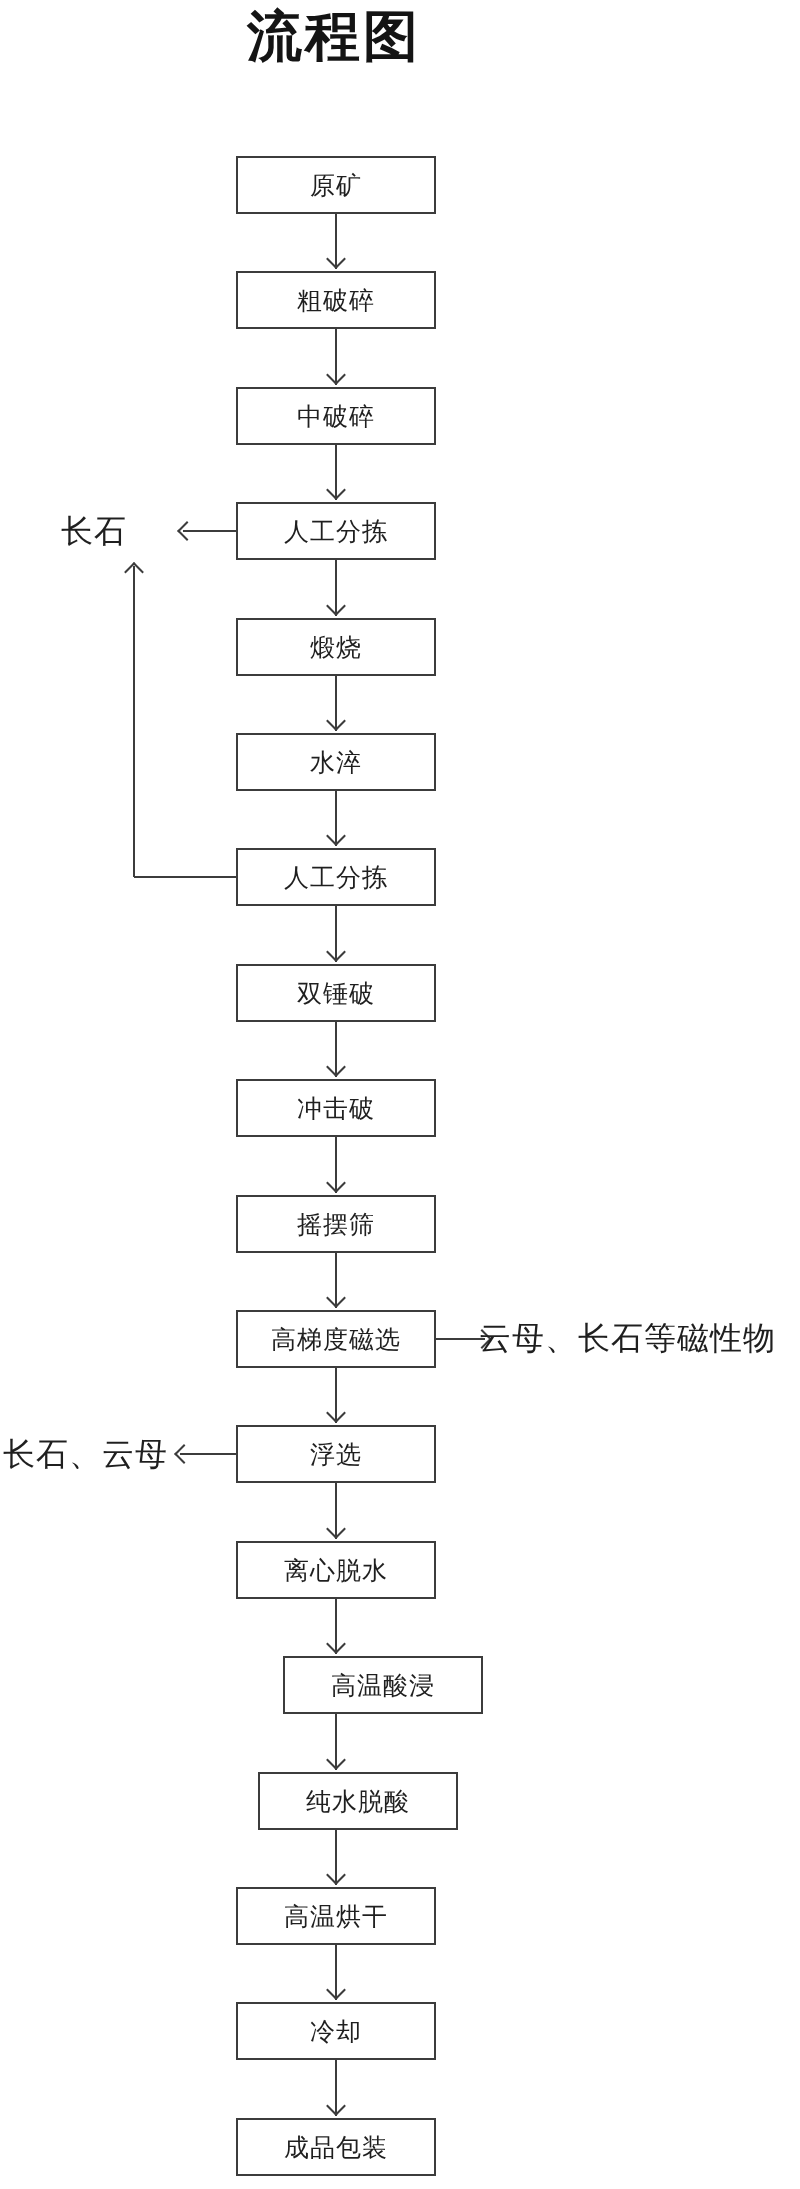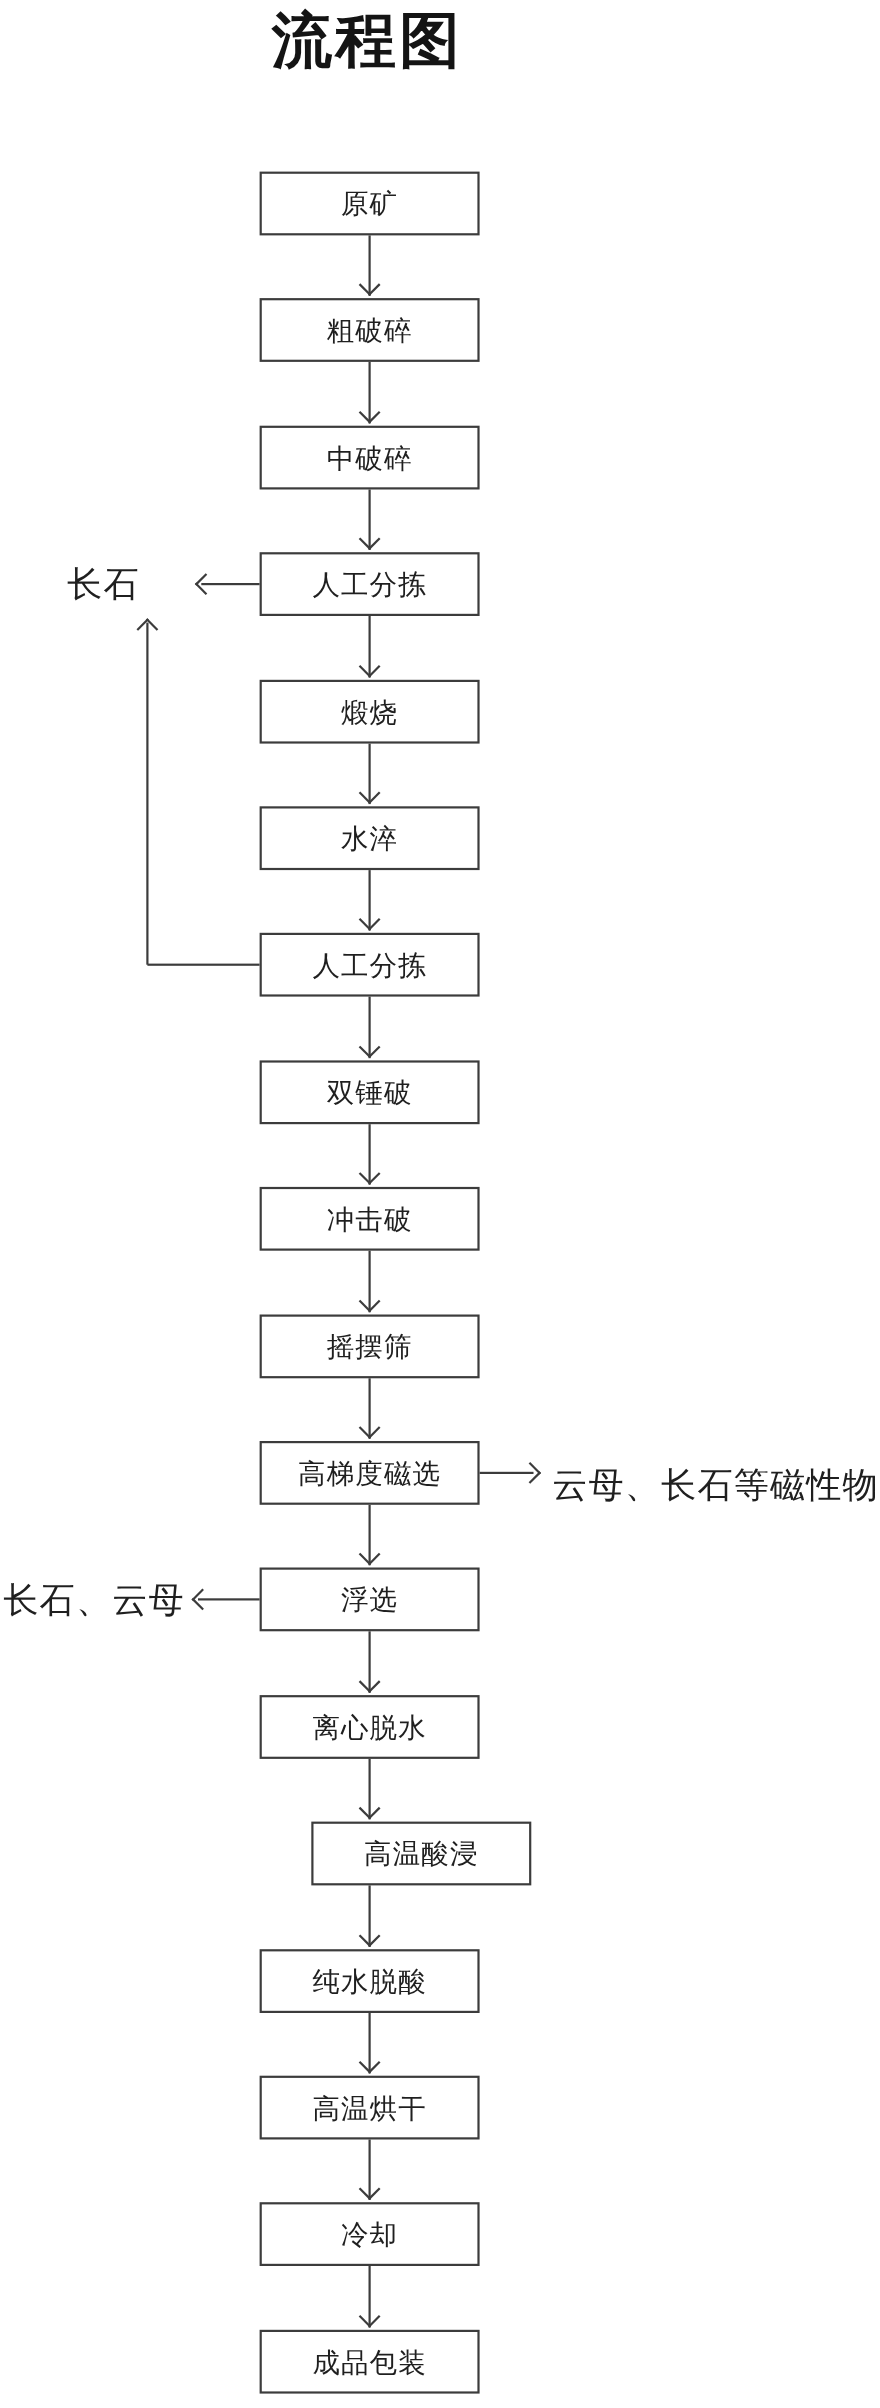--- a/index.html
+++ b/index.html
@@ -102,21 +102,21 @@
     <div class="node" style="top: 1541px; text-align: center;">
       <span>离心脱水</span>
     </div>
     <div class="line" style="left: 335px; top: 1599px; width: 2px; height: 55px;"></div>
     <div class="ah" style="left: 329px; top: 1637px; transform: rotate(-45deg);"></div>
     <div class="node" style="top: 1656px; margin-left: 47px;">
       <span>高温酸浸</span>
     </div>
     <div class="line" style="left: 335px; top: 1714px; width: 2px; height: 56px;"></div>
     <div class="ah" style="left: 329px; top: 1753px; transform: rotate(-45deg);"></div>
-    <div class="node" style="top: 1772px;">
+    <div class="node" style="top: 1772px; margin-left: 22px;">
       <span>纯水脱酸</span>
     </div>
     <div class="line" style="left: 335px; top: 1830px; width: 2px; height: 55px;"></div>
     <div class="ah" style="left: 329px; top: 1868px; transform: rotate(-45deg);"></div>
     <div class="node" style="top: 1887px;">
       <span>高温烘干</span>
     </div>
     <div class="line" style="left: 335px; top: 1945px; width: 2px; height: 55px;"></div>
     <div class="ah" style="left: 329px; top: 1983px; transform: rotate(-45deg);"></div>
     <div class="node" style="top: 2002px;">
@@ -128,17 +128,17 @@
       <span>成品包装</span>
     </div>
     <div class="line" style="left: 183px; top: 530px; width: 53px; height: 2px;"></div>
     <div class="ah" style="left: 180px; top: 524px; transform: rotate(45deg);"></div>
     <div class="side-label" style="left: 18px; top: 506px; width: 152px; text-align: center;">长石</div>
     <div class="line" style="left: 134px; top: 876px; width: 102px; height: 2px;"></div>
     <div class="line" style="left: 133px; top: 566px; width: 2px; height: 311px;"></div>
     <div class="ah" style="left: 127px; top: 565px; transform: rotate(135deg);"></div>
     <div class="line" style="left: 436px; top: 1338px; width: 49px; height: 2px;"></div>
     <div class="ah" style="left: 475px; top: 1332px; transform: rotate(-135deg);"></div>
-    <div class="side-label" style="left: 502px; top: 1313px; width: 296px; text-align: left; margin-top: 12px;">云母、长石等磁性物</div>
+    <div class="side-label" style="left: 479px; top: 1313px; width: 296px; text-align: left;">云母、长石等磁性物</div>
     <div class="line" style="left: 180px; top: 1453px; width: 56px; height: 2px;"></div>
     <div class="ah" style="left: 177px; top: 1447px; transform: rotate(45deg);"></div>
     <div class="side-label" style="left: 2px; top: 1429px; width: 166px; text-align: right;">长石、云母</div>
   </div>
 
 </body></html>

